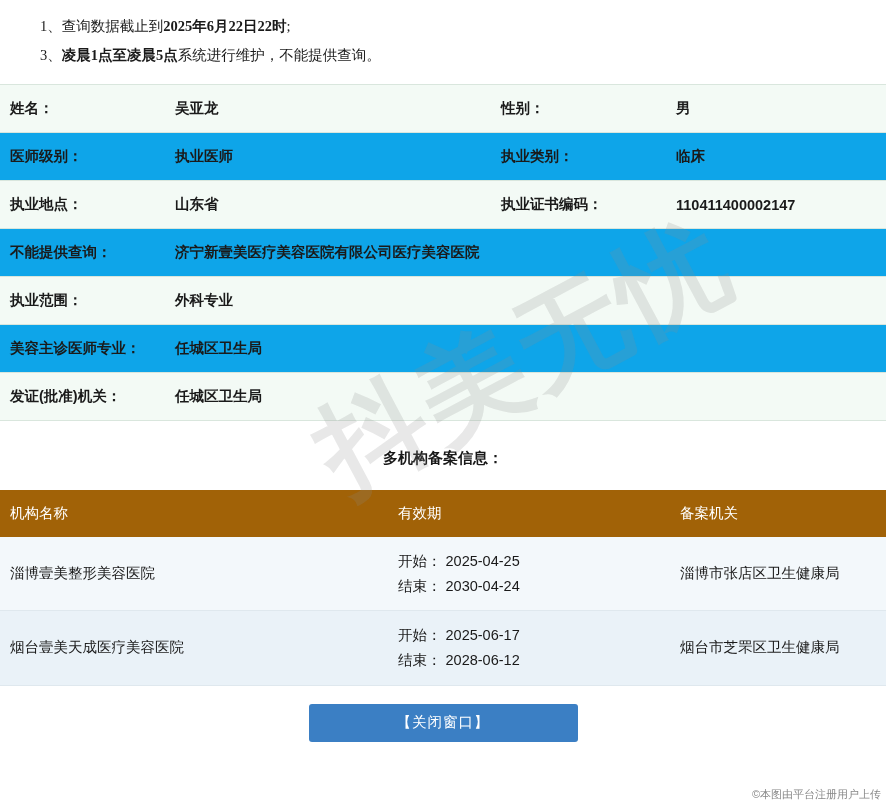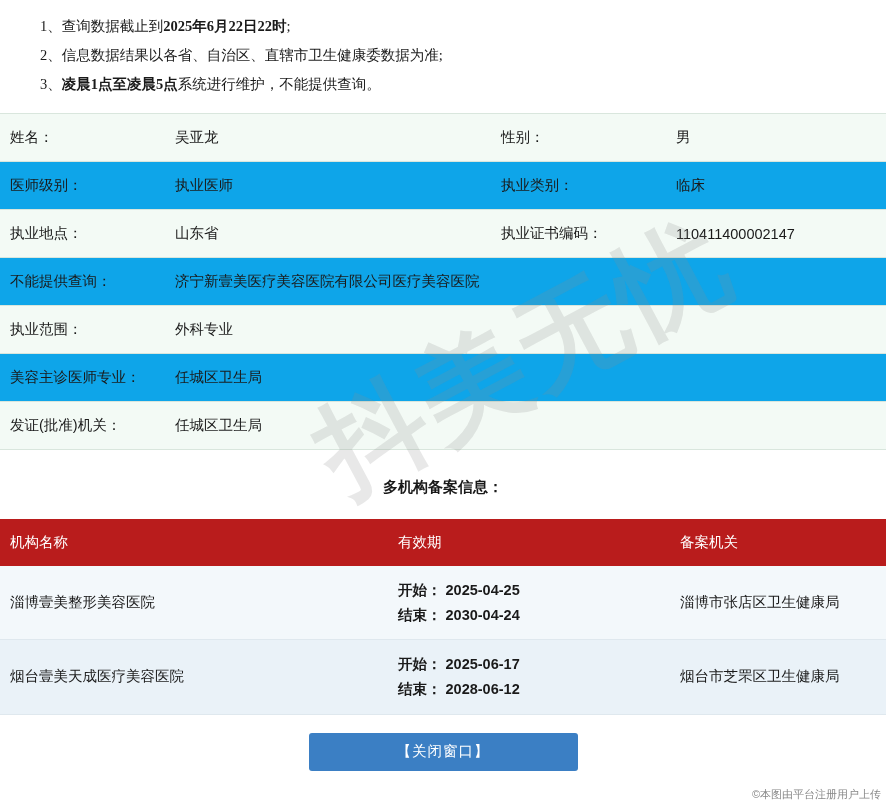--- a/index.html
+++ b/index.html
@@ -23,20 +23,21 @@
   .notice-line { white-space: nowrap; }
   .notice-line b { font-weight: bold; }
 
   
   .info-table {
     width: 886px;
     border-collapse: collapse;
     font-size: 14.5px;
     color: #1a1a1a;
     table-layout: fixed;
+    font-weight: bold;
   }
   .info-table td {
     border-top: 1px solid #d9e6dd;
     border-bottom: 1px solid #d9e6dd;
     padding: 14px 10px 14px 10px;
     vertical-align: middle;
     background: #f3faf5;
   }
   .info-table tr td:first-child { padding-left: 10px; }
   .lbl { width: 165px; }
@@ -56,39 +57,39 @@
   }
 
   
   .agency-table {
     width: 886px;
     border-collapse: collapse;
     font-size: 14.5px;
     table-layout: fixed;
   }
   .agency-table thead th {
-    background: #b91c1c;
+    background: #a16207;
     color: #ffffff;
     font-weight: normal;
     text-align: left;
     padding: 14px 10px;
     font-size: 14.5px;
   }
   .agency-table tbody td {
     padding: 12px 10px;
     border-bottom: 1px solid #dfe8ee;
     background: #f3f8fb;
     vertical-align: middle;
     color: #1a1a1a;
   }
   .agency-table tbody tr.alt td { background: #eaf2f8; }
   .col-name { width: 388px; }
   .col-valid { width: 282px; }
   .col-org { width: 216px; }
-  .valid-line { line-height: 1.7; white-space: nowrap; font-weight: bold; }
+  .valid-line { line-height: 1.7; white-space: nowrap; }
 
   
   .btn-row {
     display: flex;
     justify-content: center;
     padding-top: 18px;
   }
   .close-btn {
     width: 269px;
     height: 38px;
@@ -123,21 +124,20 @@
     pointer-events: none;
   }
 </style>
 </head>
 <body>
 
 <div class="page">
 
   <div class="notice">
     <div class="notice-line">1、查询数据截止到<b>2025年6月22日22时</b>;</div>
-    <div class="notice-line">2、信息数据结果以各省、自治区、直辖市卫生健康委数据为准;</div>
     <div class="notice-line">3、<b>凌晨1点至凌晨5点</b>系统进行维护，不能提供查询。</div>
   </div>
 
   <table class="info-table">
     <tbody>
       <tr>
         <td class="lbl">姓名：</td>
         <td class="val">吴亚龙</td>
         <td class="lbl2">性别：</td>
         <td class="val2">男</td>

